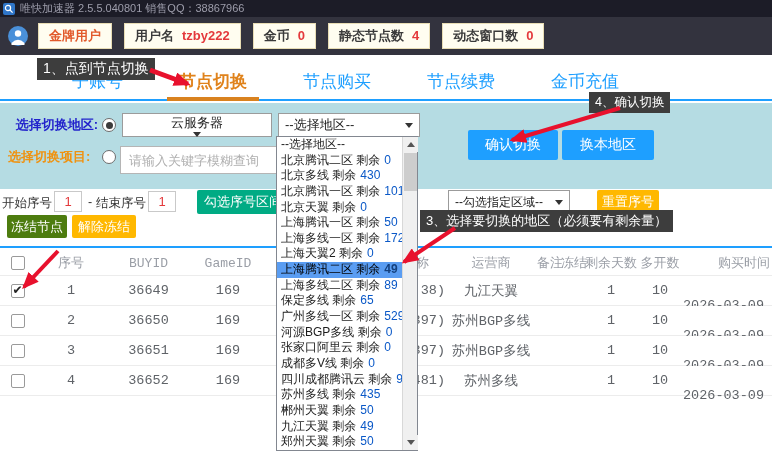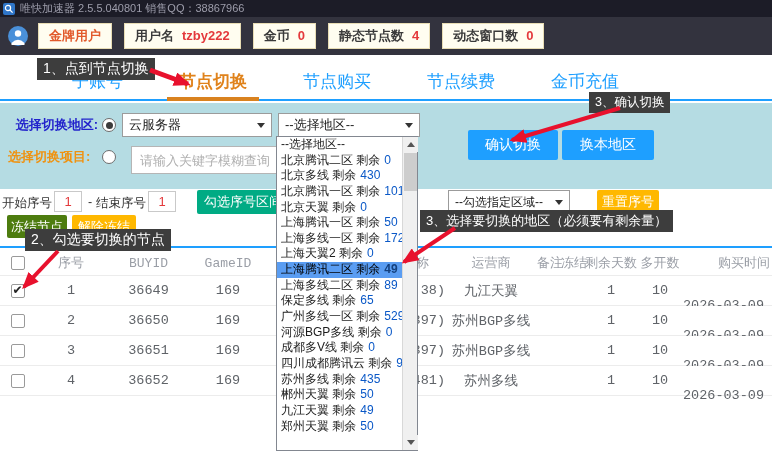--- a/index.html
+++ b/index.html
@@ -37,26 +37,26 @@
   .prow2 { left:8px; top:45px; }
   .plabel { width:90px; font-size:13px; font-weight:bold; white-space:nowrap; }
   .plabel.blue { color:#2222cc; }
   .plabel.orange { color:#ef9210; }
   .radio { width:14px; height:14px; border:1px solid #6d6d6d; border-radius:50%; background:#fff;
     margin:0 4px; display:inline-flex; align-items:center; justify-content:center; }
   .radio .dot { width:7px; height:7px; border-radius:50%; background:#3c3c3c; display:none; }
   .radio.checked .dot { display:block; }
   .selbox { height:24px; background:#fff; border:1px solid #9b9b9b; font-size:13px; color:#222;
     display:flex; align-items:center; justify-content:space-between; padding:0 6px; }
-  .sel-server { width:150px; margin-left:2px; }
+  .sel-server { width:150px; margin-left:2px;flex-direction:column; }
   .sel-region { width:142px; margin-left:6px; }
   .caret { width:0; height:0; border-left:4px solid transparent; border-right:4px solid transparent;
     border-top:5px solid #333; }
   .search-input { position:absolute; left:120px; top:43px; width:252px; height:28px;
-    border:1px solid #b5b5b5; font-size:13px; padding:0 8px; color:#333;margin-left:11px; }
+    border:1px solid #b5b5b5; font-size:13px; padding:0 8px; color:#333; }
   .search-input::placeholder { color:#b0b0b0; }
   .btn { border:none; color:#fff; cursor:pointer; border-radius:2px;
     font-family:"Liberation Sans","DejaVu Sans",sans-serif; }
   .btn-confirm { position:absolute; left:468px; top:130px; width:90px; height:30px;
     background:#1e9fff; font-size:14px; }
   .btn-local { position:absolute; left:562px; top:130px; width:92px; height:30px;
     background:#1e9fff; font-size:14px; }
 
   
   .toolbar { position:absolute; left:0; top:189px; width:772px; height:26px; background:#fff; }
@@ -298,42 +298,42 @@
         <div class="dd-item"><span class="dd-label">北京腾讯一区 剩余</span><span class="dd-num">101</span></div>
         <div class="dd-item"><span class="dd-label">北京天翼 剩余</span><span class="dd-num">0</span></div>
         <div class="dd-item"><span class="dd-label">上海腾讯一区 剩余</span><span class="dd-num">50</span></div>
         <div class="dd-item"><span class="dd-label">上海多线一区 剩余</span><span class="dd-num">172</span></div>
         <div class="dd-item"><span class="dd-label">上海天翼2 剩余</span><span class="dd-num">0</span></div>
         <div class="dd-item sel"><span class="dd-label">上海腾讯二区 剩余</span><span class="dd-num">49</span></div>
         <div class="dd-item"><span class="dd-label">上海多线二区 剩余</span><span class="dd-num">89</span></div>
         <div class="dd-item"><span class="dd-label">保定多线 剩余</span><span class="dd-num">65</span></div>
         <div class="dd-item"><span class="dd-label">广州多线一区 剩余</span><span class="dd-num">529</span></div>
         <div class="dd-item"><span class="dd-label">河源BGP多线 剩余</span><span class="dd-num">0</span></div>
+        <div class="dd-item"><span class="dd-label">张家口阿里云 剩余</span><span class="dd-num">0</span></div>
         <div class="dd-item"><span class="dd-label">成都多V线 剩余</span><span class="dd-num">0</span></div>
         <div class="dd-item"><span class="dd-label">四川成都腾讯云 剩余</span><span class="dd-num">99</span></div>
         <div class="dd-item"><span class="dd-label">苏州多线 剩余</span><span class="dd-num">435</span></div>
         <div class="dd-item"><span class="dd-label">郴州天翼 剩余</span><span class="dd-num">50</span></div>
         <div class="dd-item"><span class="dd-label">九江天翼 剩余</span><span class="dd-num">49</span></div>
         <div class="dd-item"><span class="dd-label">郑州天翼 剩余</span><span class="dd-num">50</span></div>
       </div>
     <div class="dd-scroll">
       <span class="sc-btn sc-up">
           <span class="tri-up"></span>
         </span>
       <span class="sc-thumb"></span>
       <span class="sc-btn sc-down">
           <span class="tri-down"></span>
         </span>
     </div>
   </div>
 
   <div class="anno anno1">1、点到节点切换</div>
-  <div class="anno anno2">2、勾选要切换的节点</div>
   <div class="anno anno3">3、选择要切换的地区（必须要有剩余量）</div>
-  <div class="anno anno4">3、确认切换</div>
+  <div class="anno anno4">4、确认切换</div>
 
   <svg class="arrows">
     <defs>
       <marker id="ah" viewBox="0 0 12 10" markerWidth="17" markerHeight="14" refX="10" refY="5" orient="auto" markerUnits="userSpaceOnUse">
         <polygon points="0,0 12,5 0,10" fill="#e8112d"></polygon>
       </marker>
     </defs>
     <line x1="150" y1="70" x2="188" y2="84" stroke="#e8112d" stroke-width="5" marker-end="url(#ah)"></line>
     <line x1="58" y1="251" x2="24" y2="287" stroke="#e8112d" stroke-width="4" marker-end="url(#ah)"></line>
     <line x1="455" y1="228" x2="404" y2="262" stroke="#e8112d" stroke-width="4" marker-end="url(#ah)"></line>

